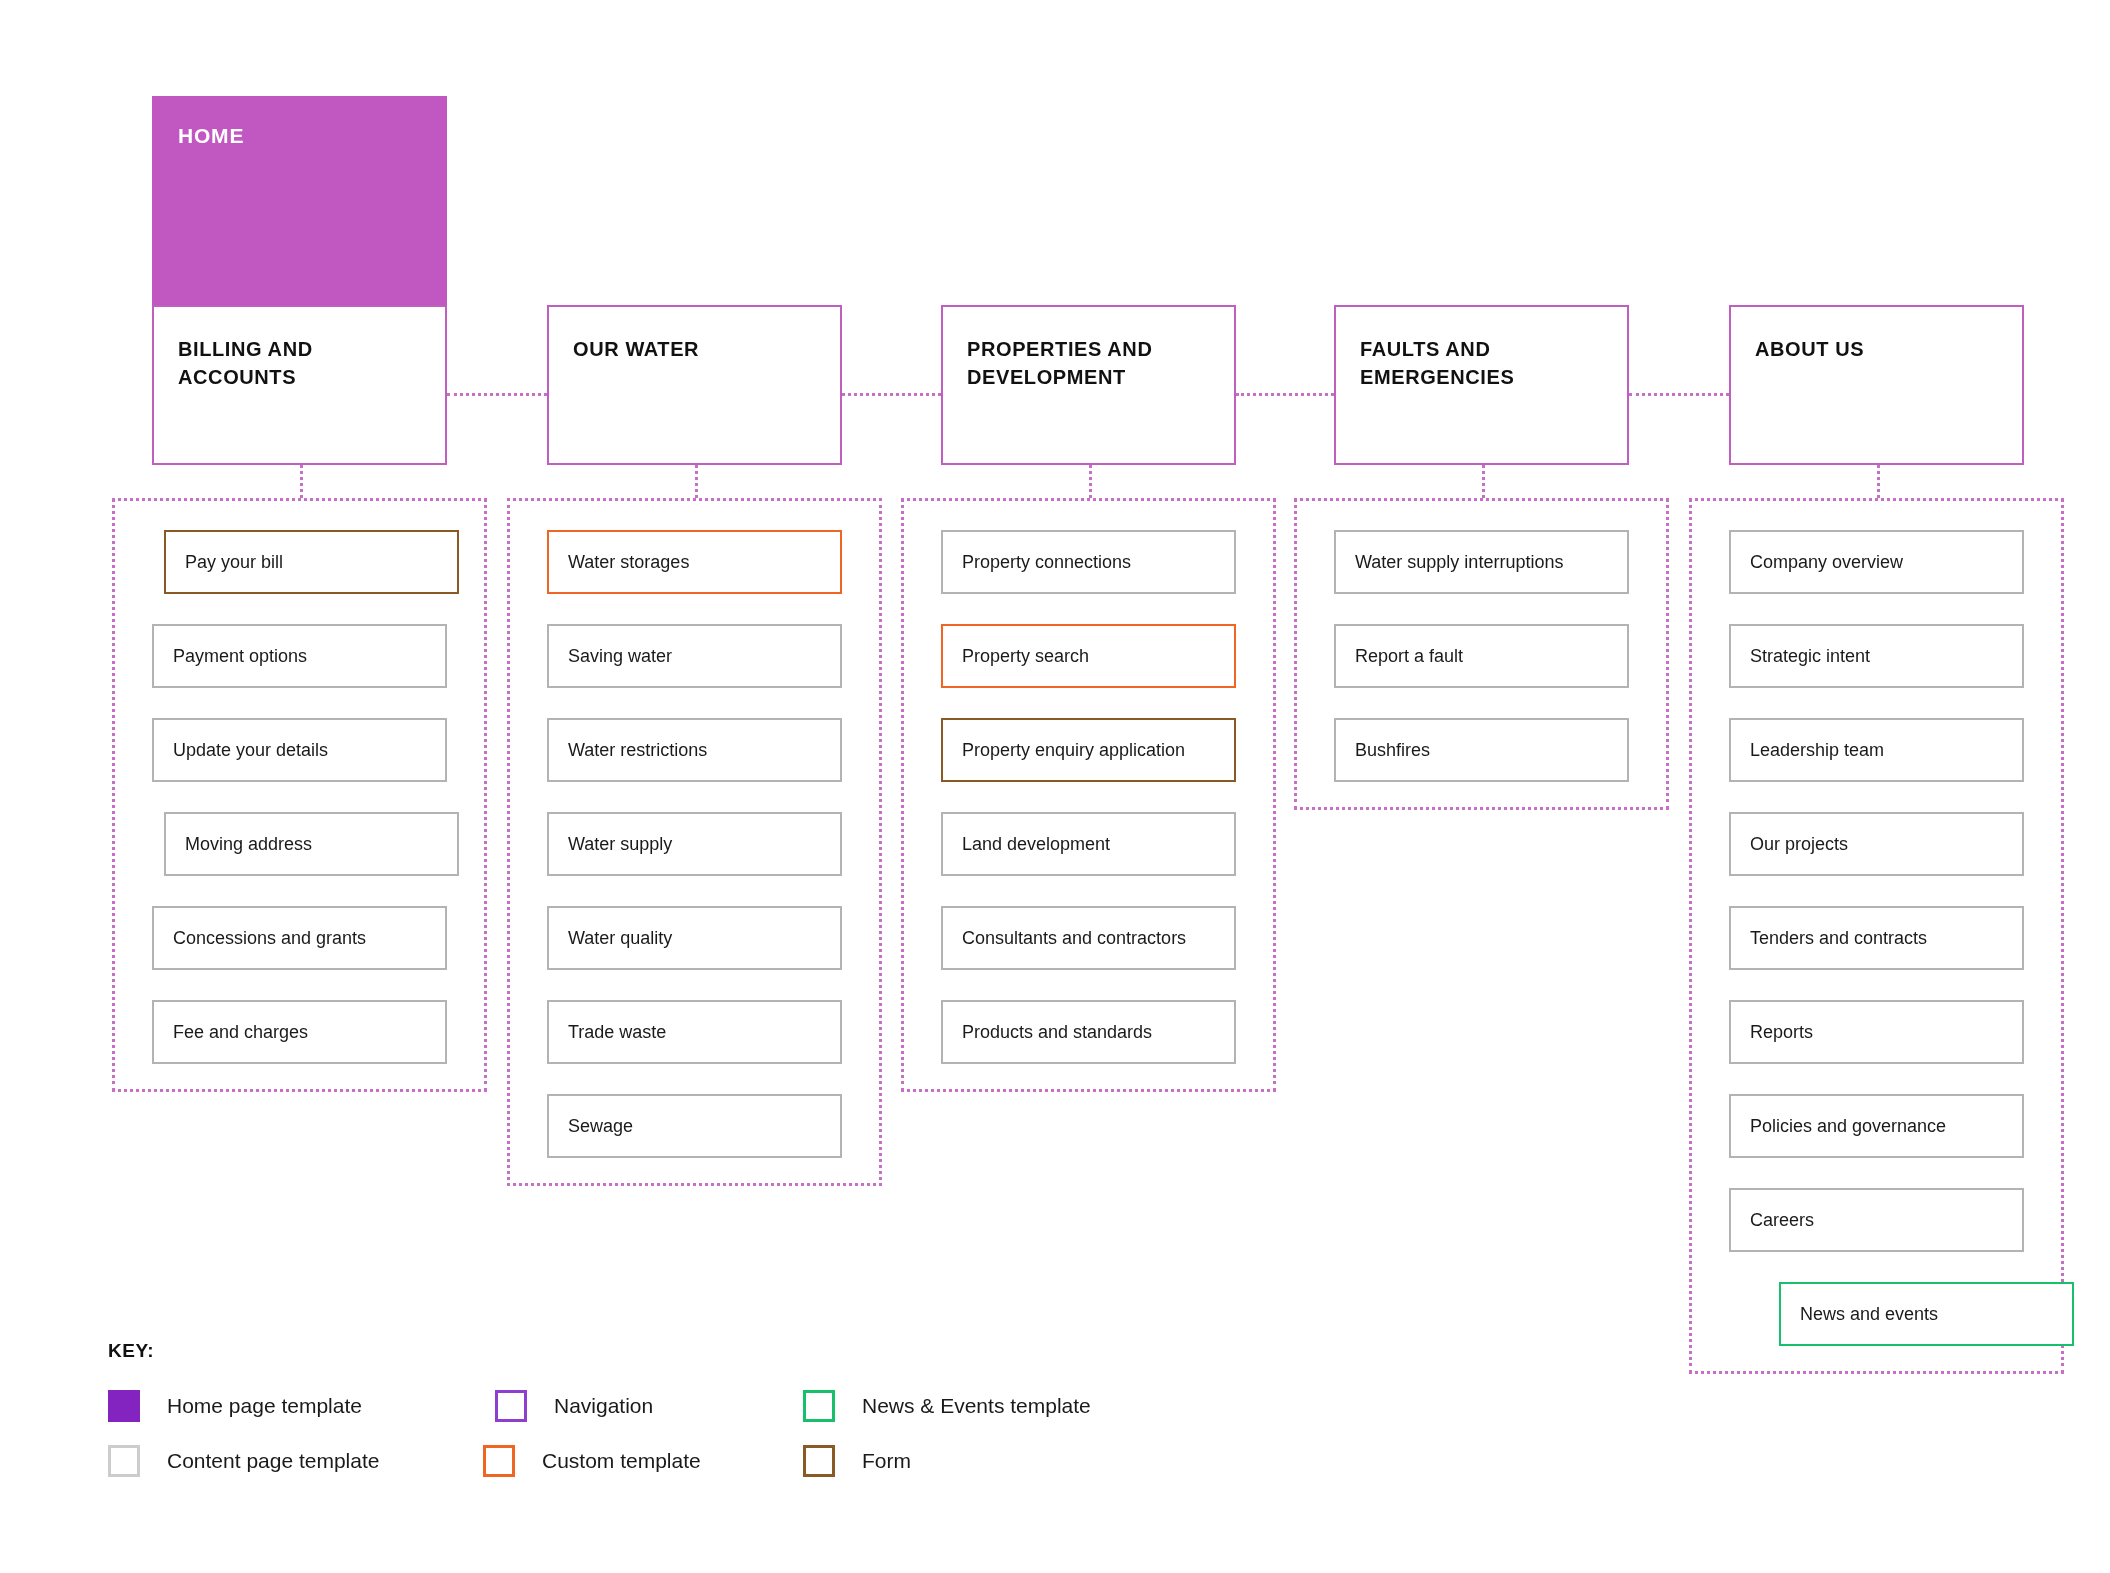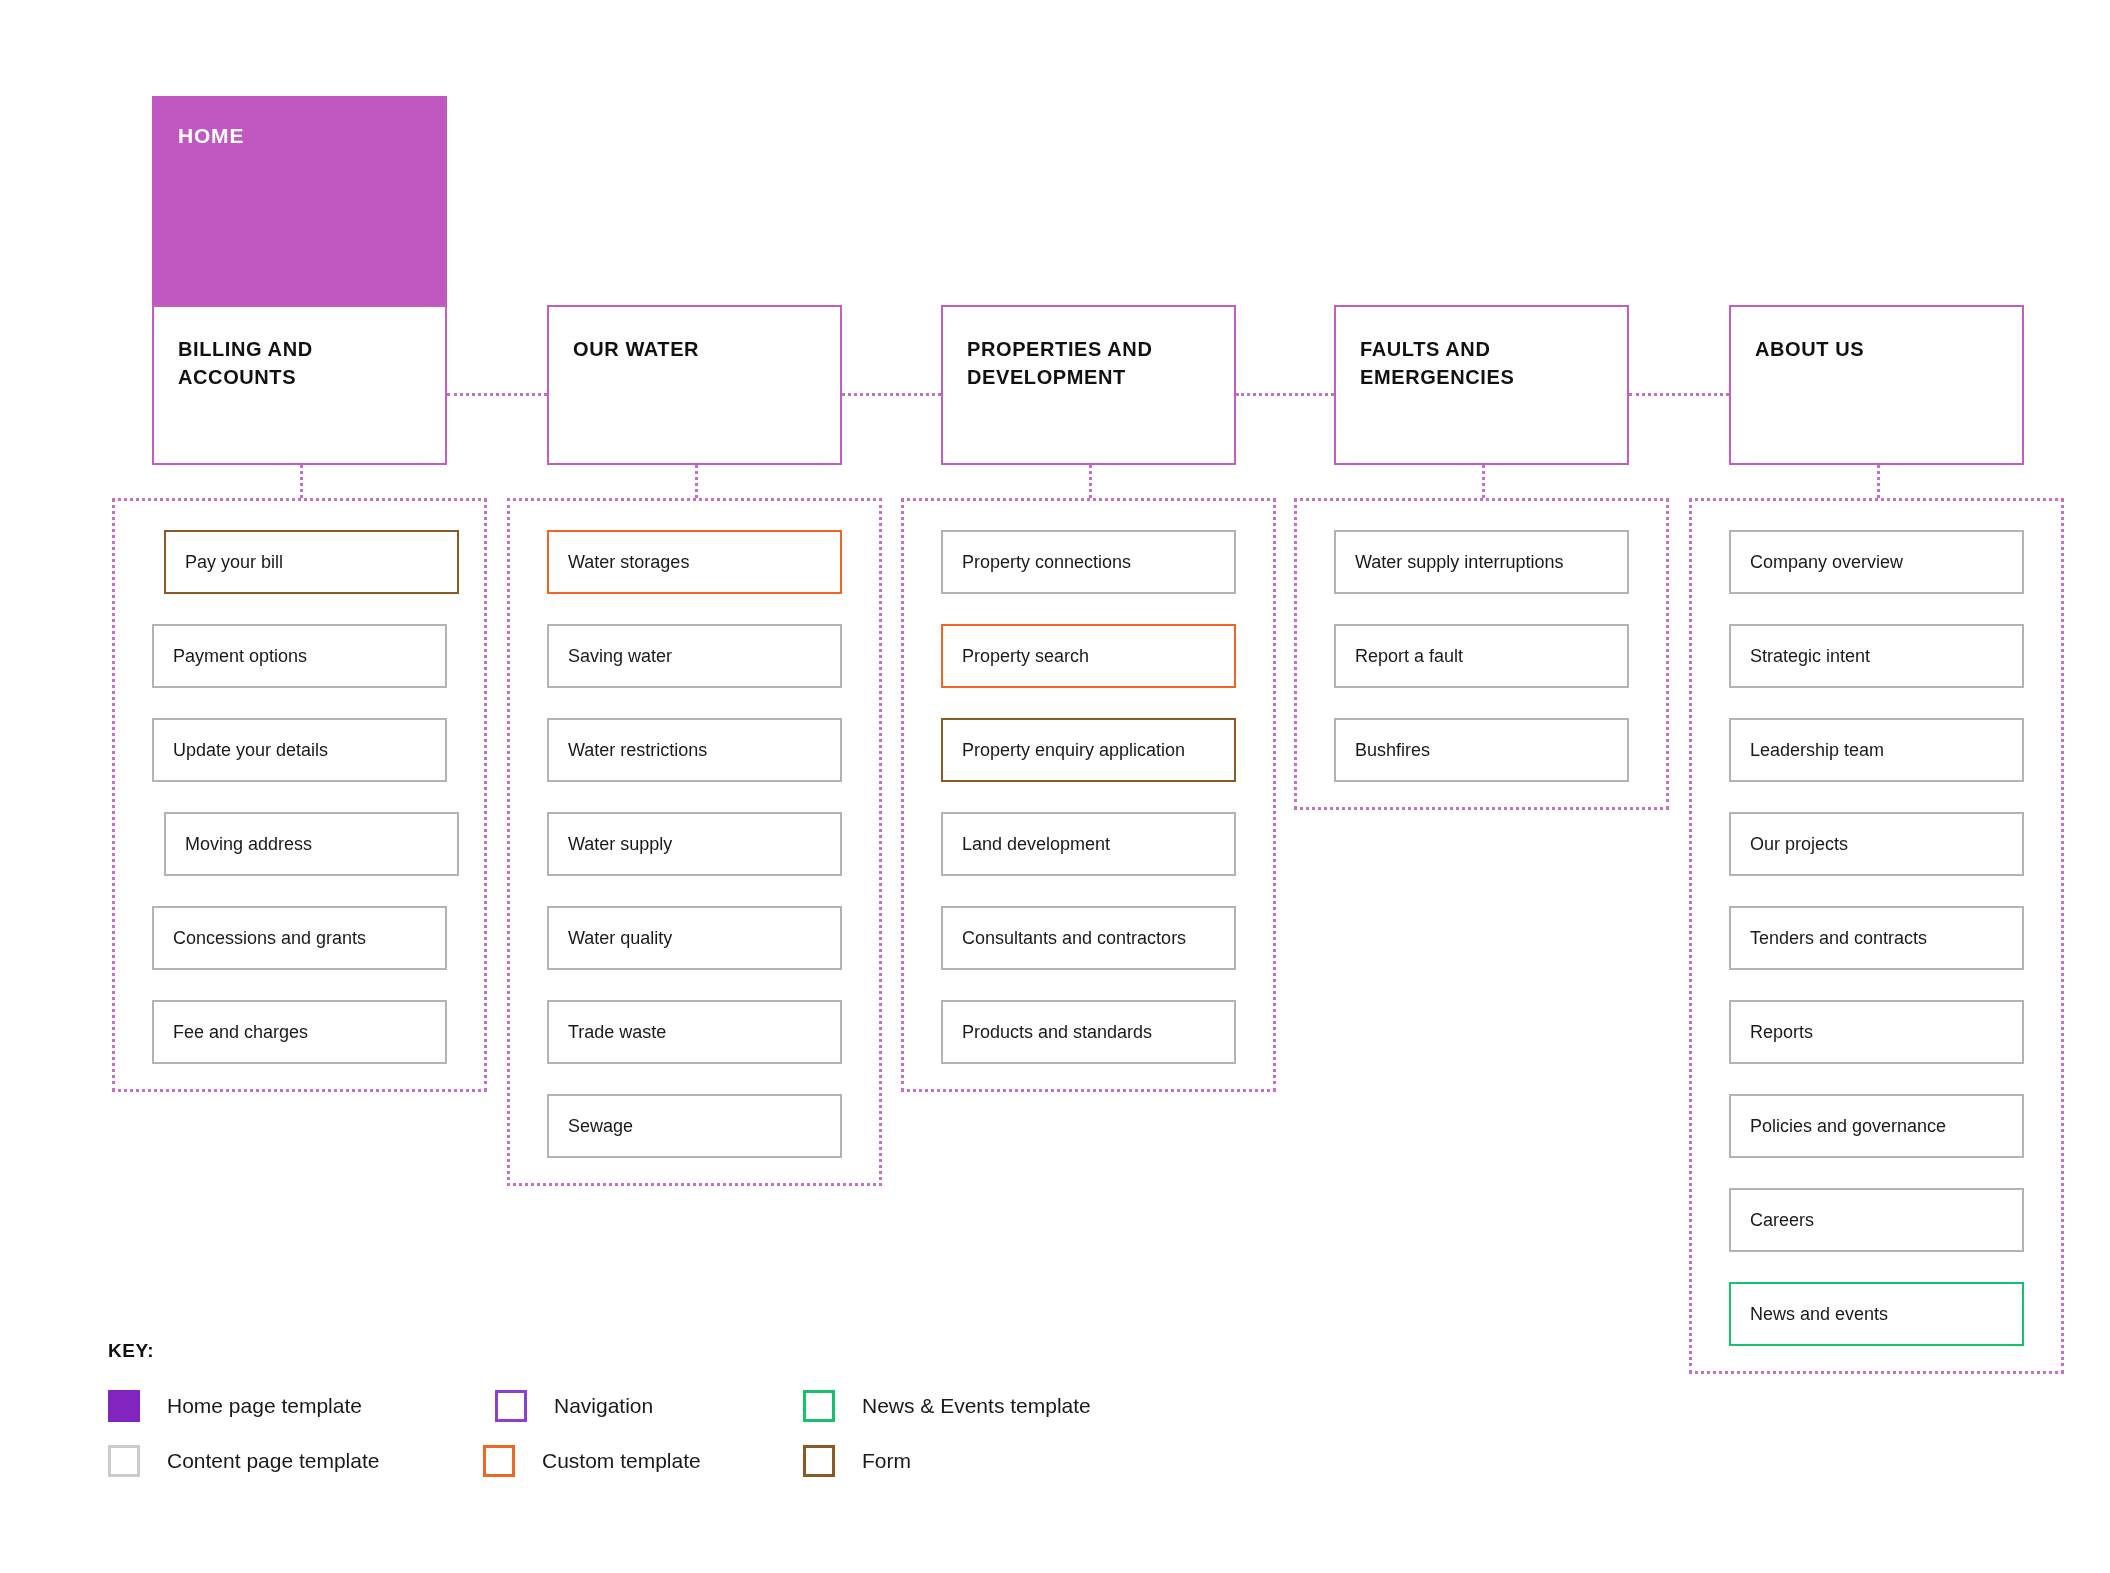--- a/index.html
+++ b/index.html
@@ -238,21 +238,21 @@
     </div>
     <div class="item tpl-content" style="left: 1729px; top: 1000px;">
       <span class="item-label">Reports</span>
     </div>
     <div class="item tpl-content" style="left: 1729px; top: 1094px;">
       <span class="item-label">Policies and governance</span>
     </div>
     <div class="item tpl-content" style="left: 1729px; top: 1188px;">
       <span class="item-label">Careers</span>
     </div>
-    <div class="item tpl-news" style="left: 1729px; top: 1282px;">
+    <div class="item tpl-news" style="left: 1779px; top: 1282px;">
       <span class="item-label">News and events</span>
     </div>
   </div>
 
 <div id="key">
   <div id="key-title">KEY:</div>
   <div id="key-entries">
       <div class="legend-row" style="left: 0px; top: 50px;">
         <span class="swatch sw-home"></span>
         <span class="legend-text">Home page template</span>

